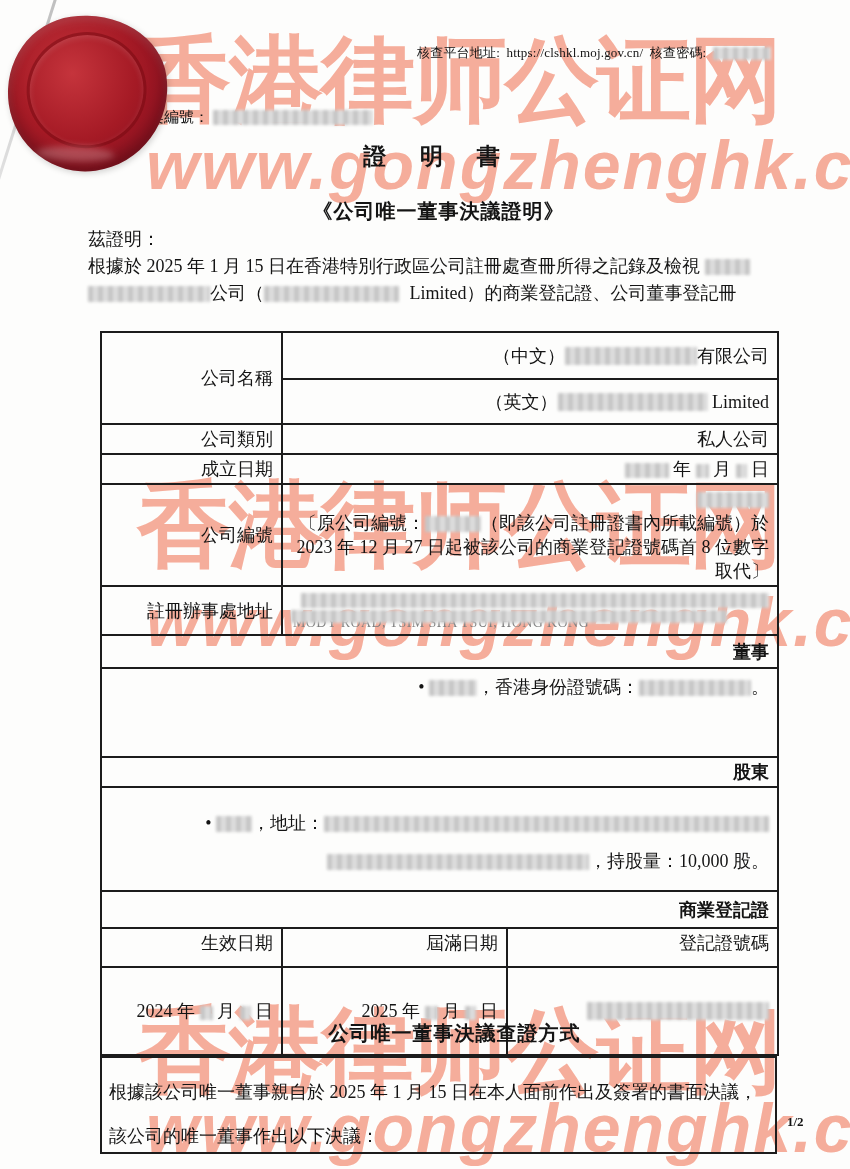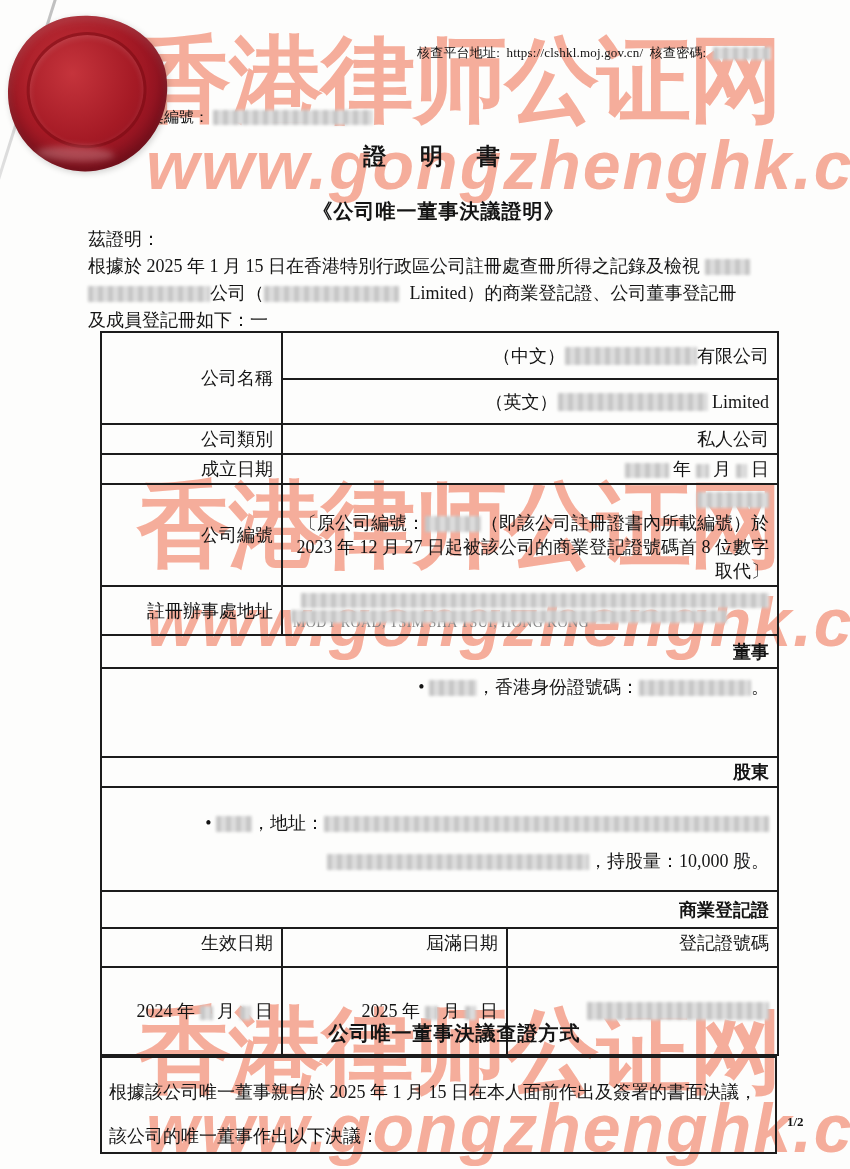--- a/index.html
+++ b/index.html
@@ -110,21 +110,20 @@
   <div class="z intro">
     <div class="ln"><span>茲證明：</span></div>
     <div class="ln">
       <span>根據於 2025 年 1 月 15 日在香港特別行政區公司註冊處查冊所得之記錄及檢視</span>
       <span class="rx" style="width:45px;height:16px;"></span>
     </div>
     <div class="ln">
       <span class="rx" style="width:122px;height:16px;"></span><span>公司（</span><span class="rx" style="width:135px;height:16px;"></span>
       <span class="gap-l">Limited）的商業登記證、公司董事登記冊</span>
     </div>
-    <div class="ln"><span>及成員登記冊如下：一</span></div>
   </div>
 
   <table class="doc-table">
     <colgroup>
         <col style="width:181px">
         <col style="width:225px">
         <col style="width:271px">
       </colgroup>
     <tbody>
         <tr>

